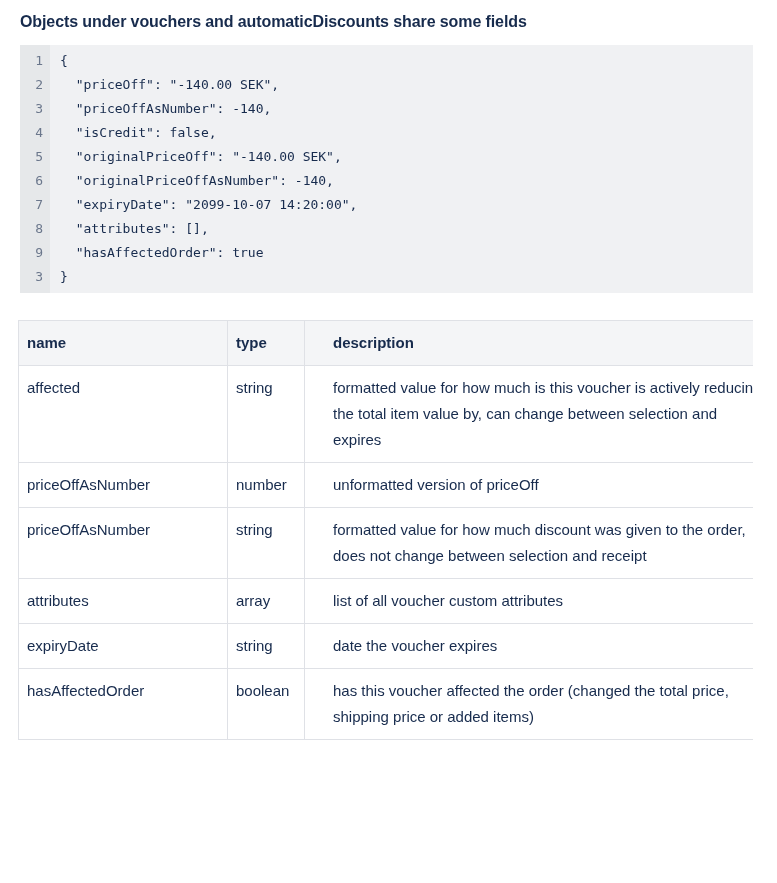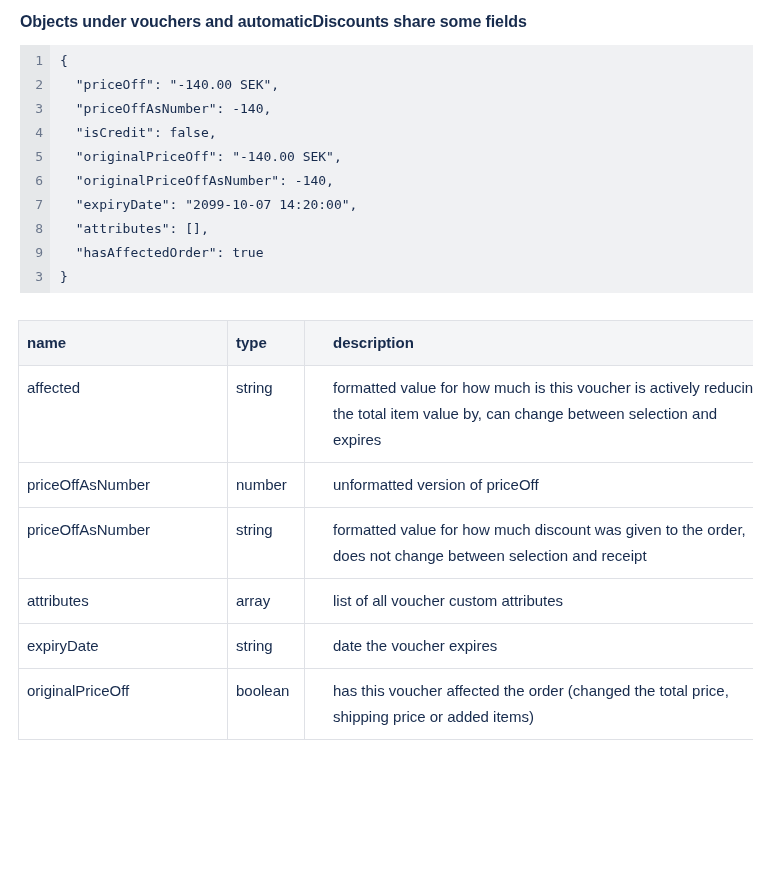--- a/index.html
+++ b/index.html
@@ -159,21 +159,21 @@
           <td>attributes</td>
           <td>array</td>
           <td>list of all voucher custom attributes</td>
         </tr>
         <tr>
           <td>expiryDate</td>
           <td>string</td>
           <td>date the voucher expires</td>
         </tr>
         <tr>
-          <td>originalPriceOff</td>
+          <td>hasAffectedOrder</td>
           <td>boolean</td>
           <td>has this voucher affected the order (changed the total price, shipping price or added items)</td>
         </tr>
       </tbody>
     </table>
   </div>
 
 </div>
 
 </body></html>

